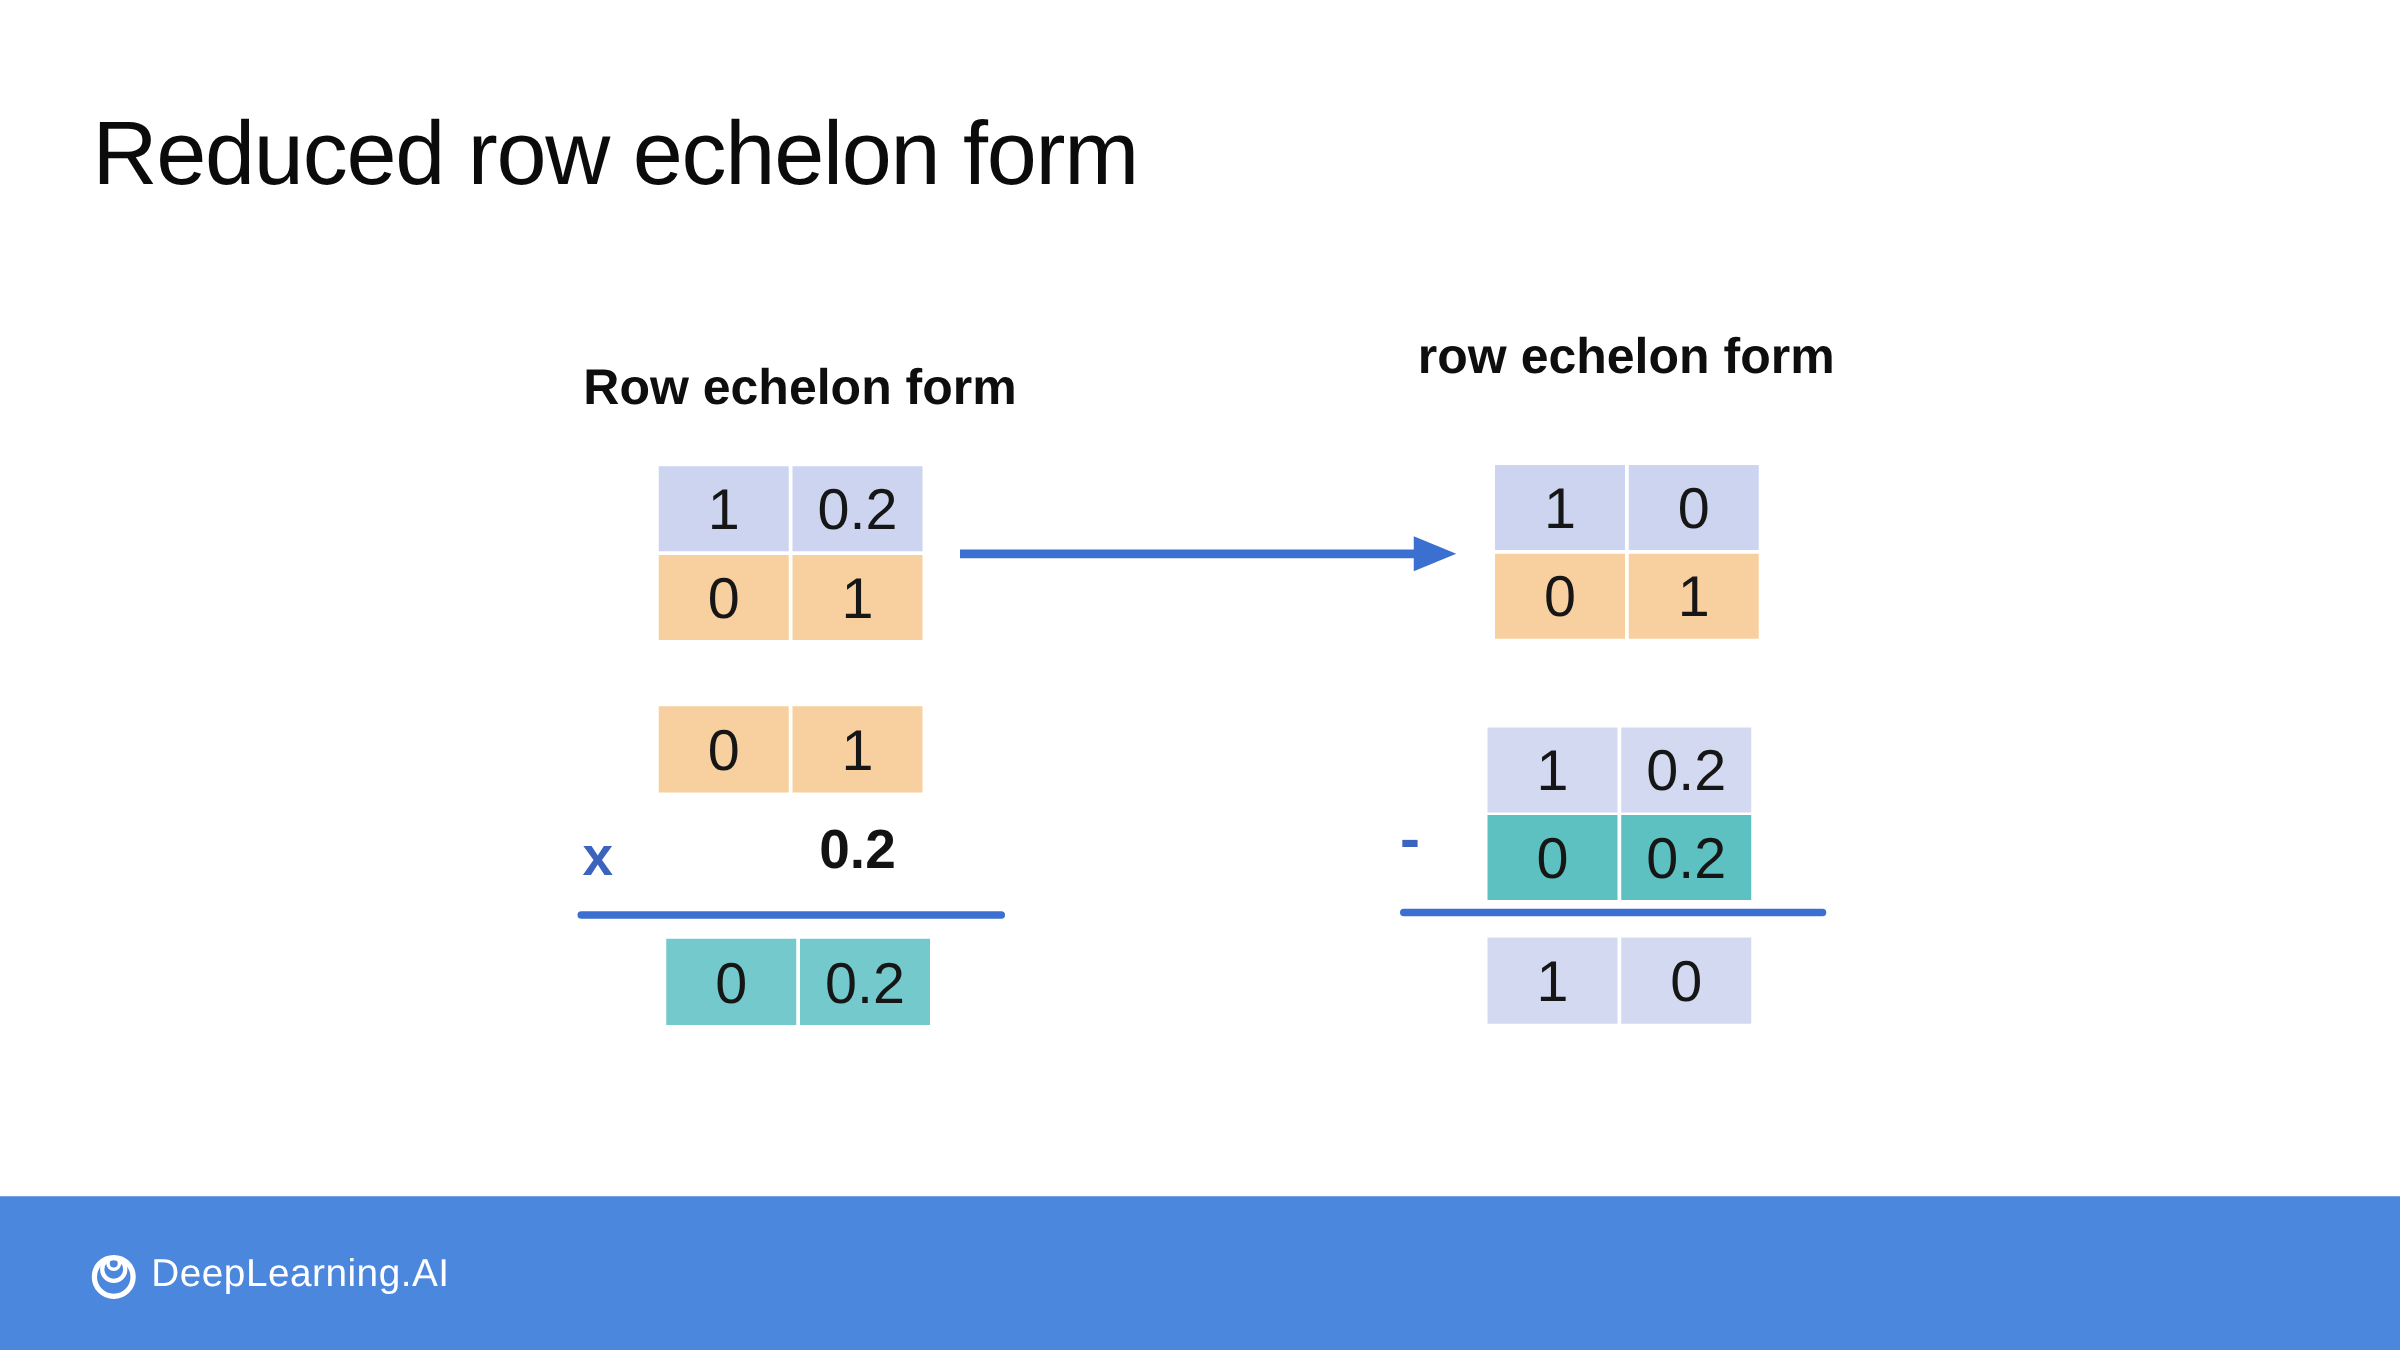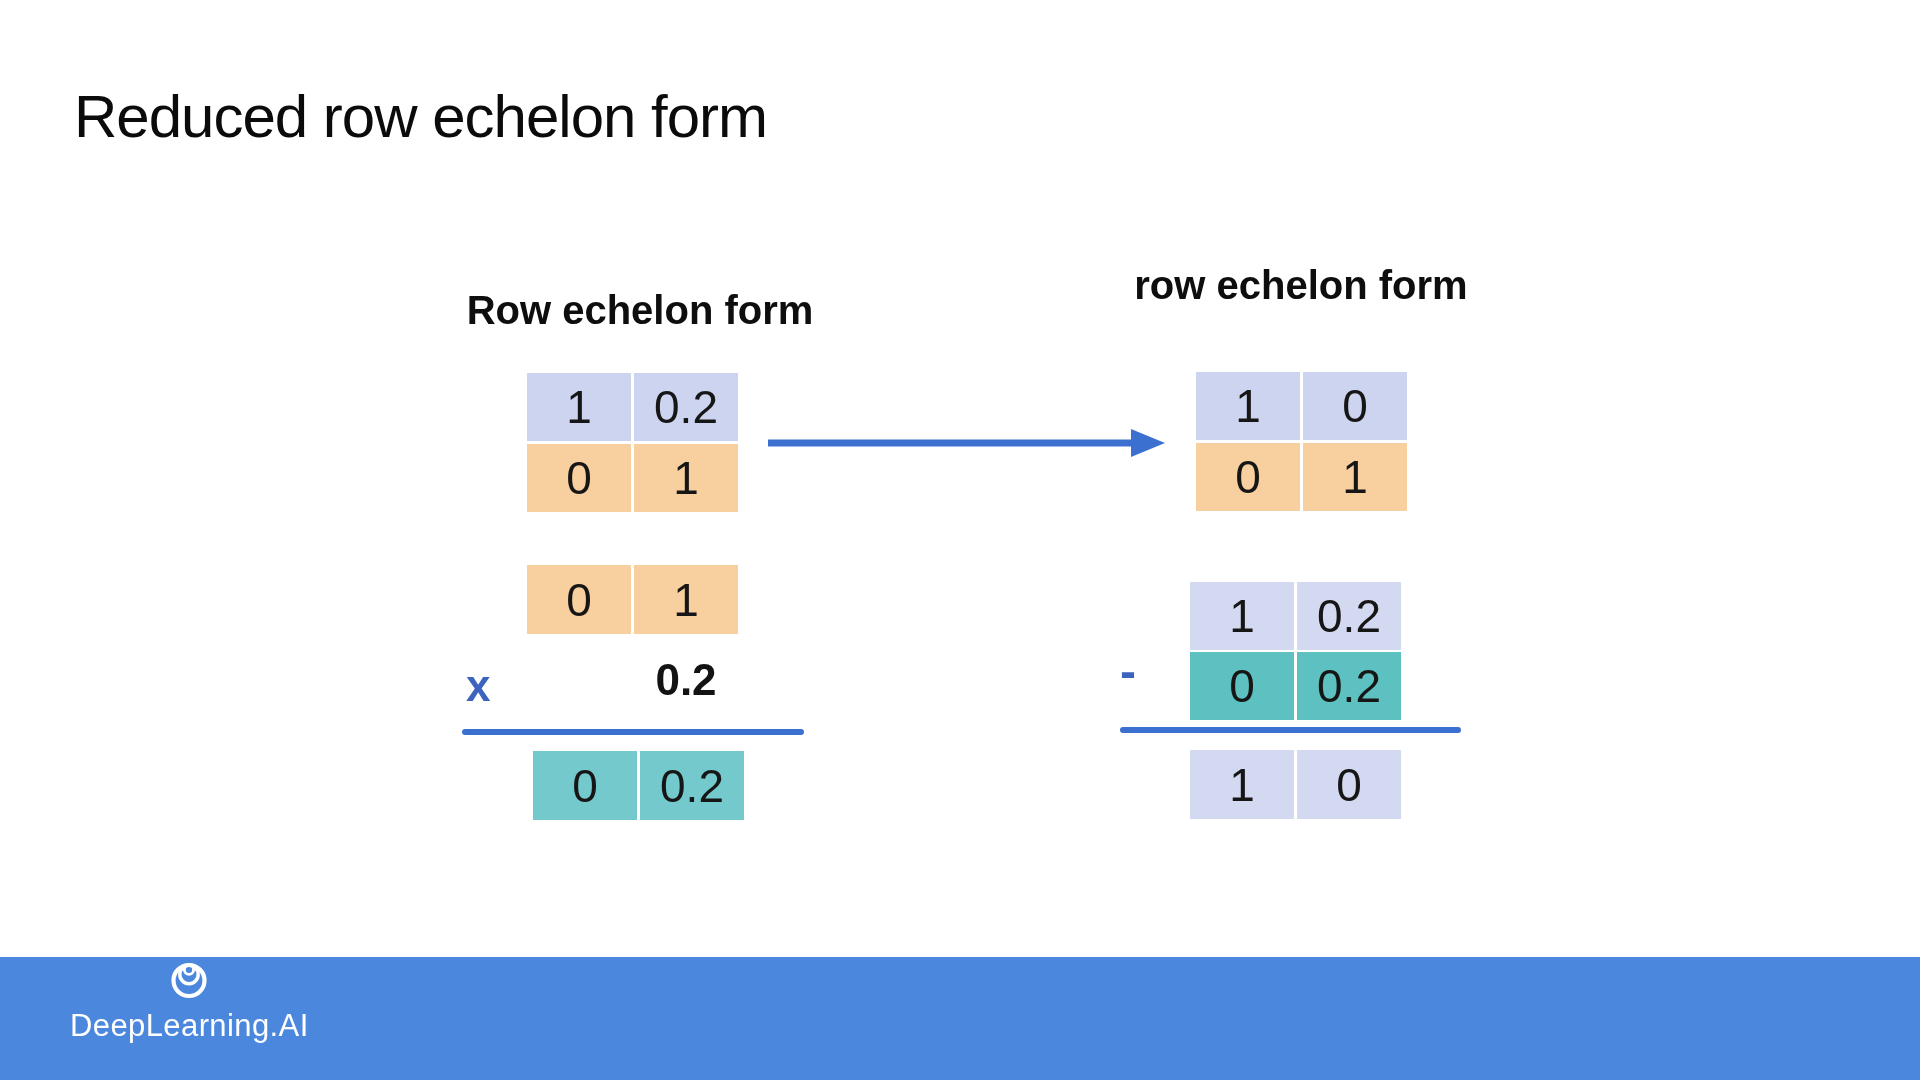--- a/index.html
+++ b/index.html
@@ -1,21 +1,21 @@
 <!DOCTYPE html>
 <html><head>
 <meta charset="utf-8">
 <style>
   html,body{margin:0;padding:0;background:#fff;}
   .slide{
     position:relative; width:1920px; height:1080px; background:#ffffff;
     font-family:"Liberation Sans", sans-serif; overflow:hidden; color:#111;
   }
   .title{
-    position:absolute; left:74px; top:82px; font-size:60px; font-weight:400;
+    position:absolute; left:74px; top:82px; font-size:72px; font-weight:400;
     color:#0b0b0b; letter-spacing:-1px; white-space:nowrap;
   }
   .section-label{
     position:absolute; font-weight:bold; font-size:40px; color:#0e0e0e;
     text-align:center; line-height:45px;
   }
   #label-left{ left:420px; top:288px; width:440px; }
   #label-right{ left:1095px; top:263px; width:412px; }
   .matrix{ position:absolute; display:flex; flex-direction:column; gap:3px; }
   .mrow{ display:flex; gap:3px; }
@@ -49,21 +49,21 @@
   }
   #line-left { left:462px; top:729px; width:342px; }
   #line-right{ left:1120px; top:727px; width:341px; }
   #arrow{ position:absolute; left:765px; top:423px; }
   .footer{
     position:absolute; left:0; top:957px; width:1920px; height:123px;
     background:#4b87dd;
   }
   .logo{
     position:absolute; left:70px; top:0; height:123px;
-    display:flex; align-items:center; gap:9px;flex-direction:column;
+    display:flex; align-items:center; gap:9px;
   }
   .logo-text{
     color:#ffffff; font-size:31px; letter-spacing:0.4px; font-weight:400;
   }
 </style>
 </head>
 <body>
 
 <div class="slide">
 

